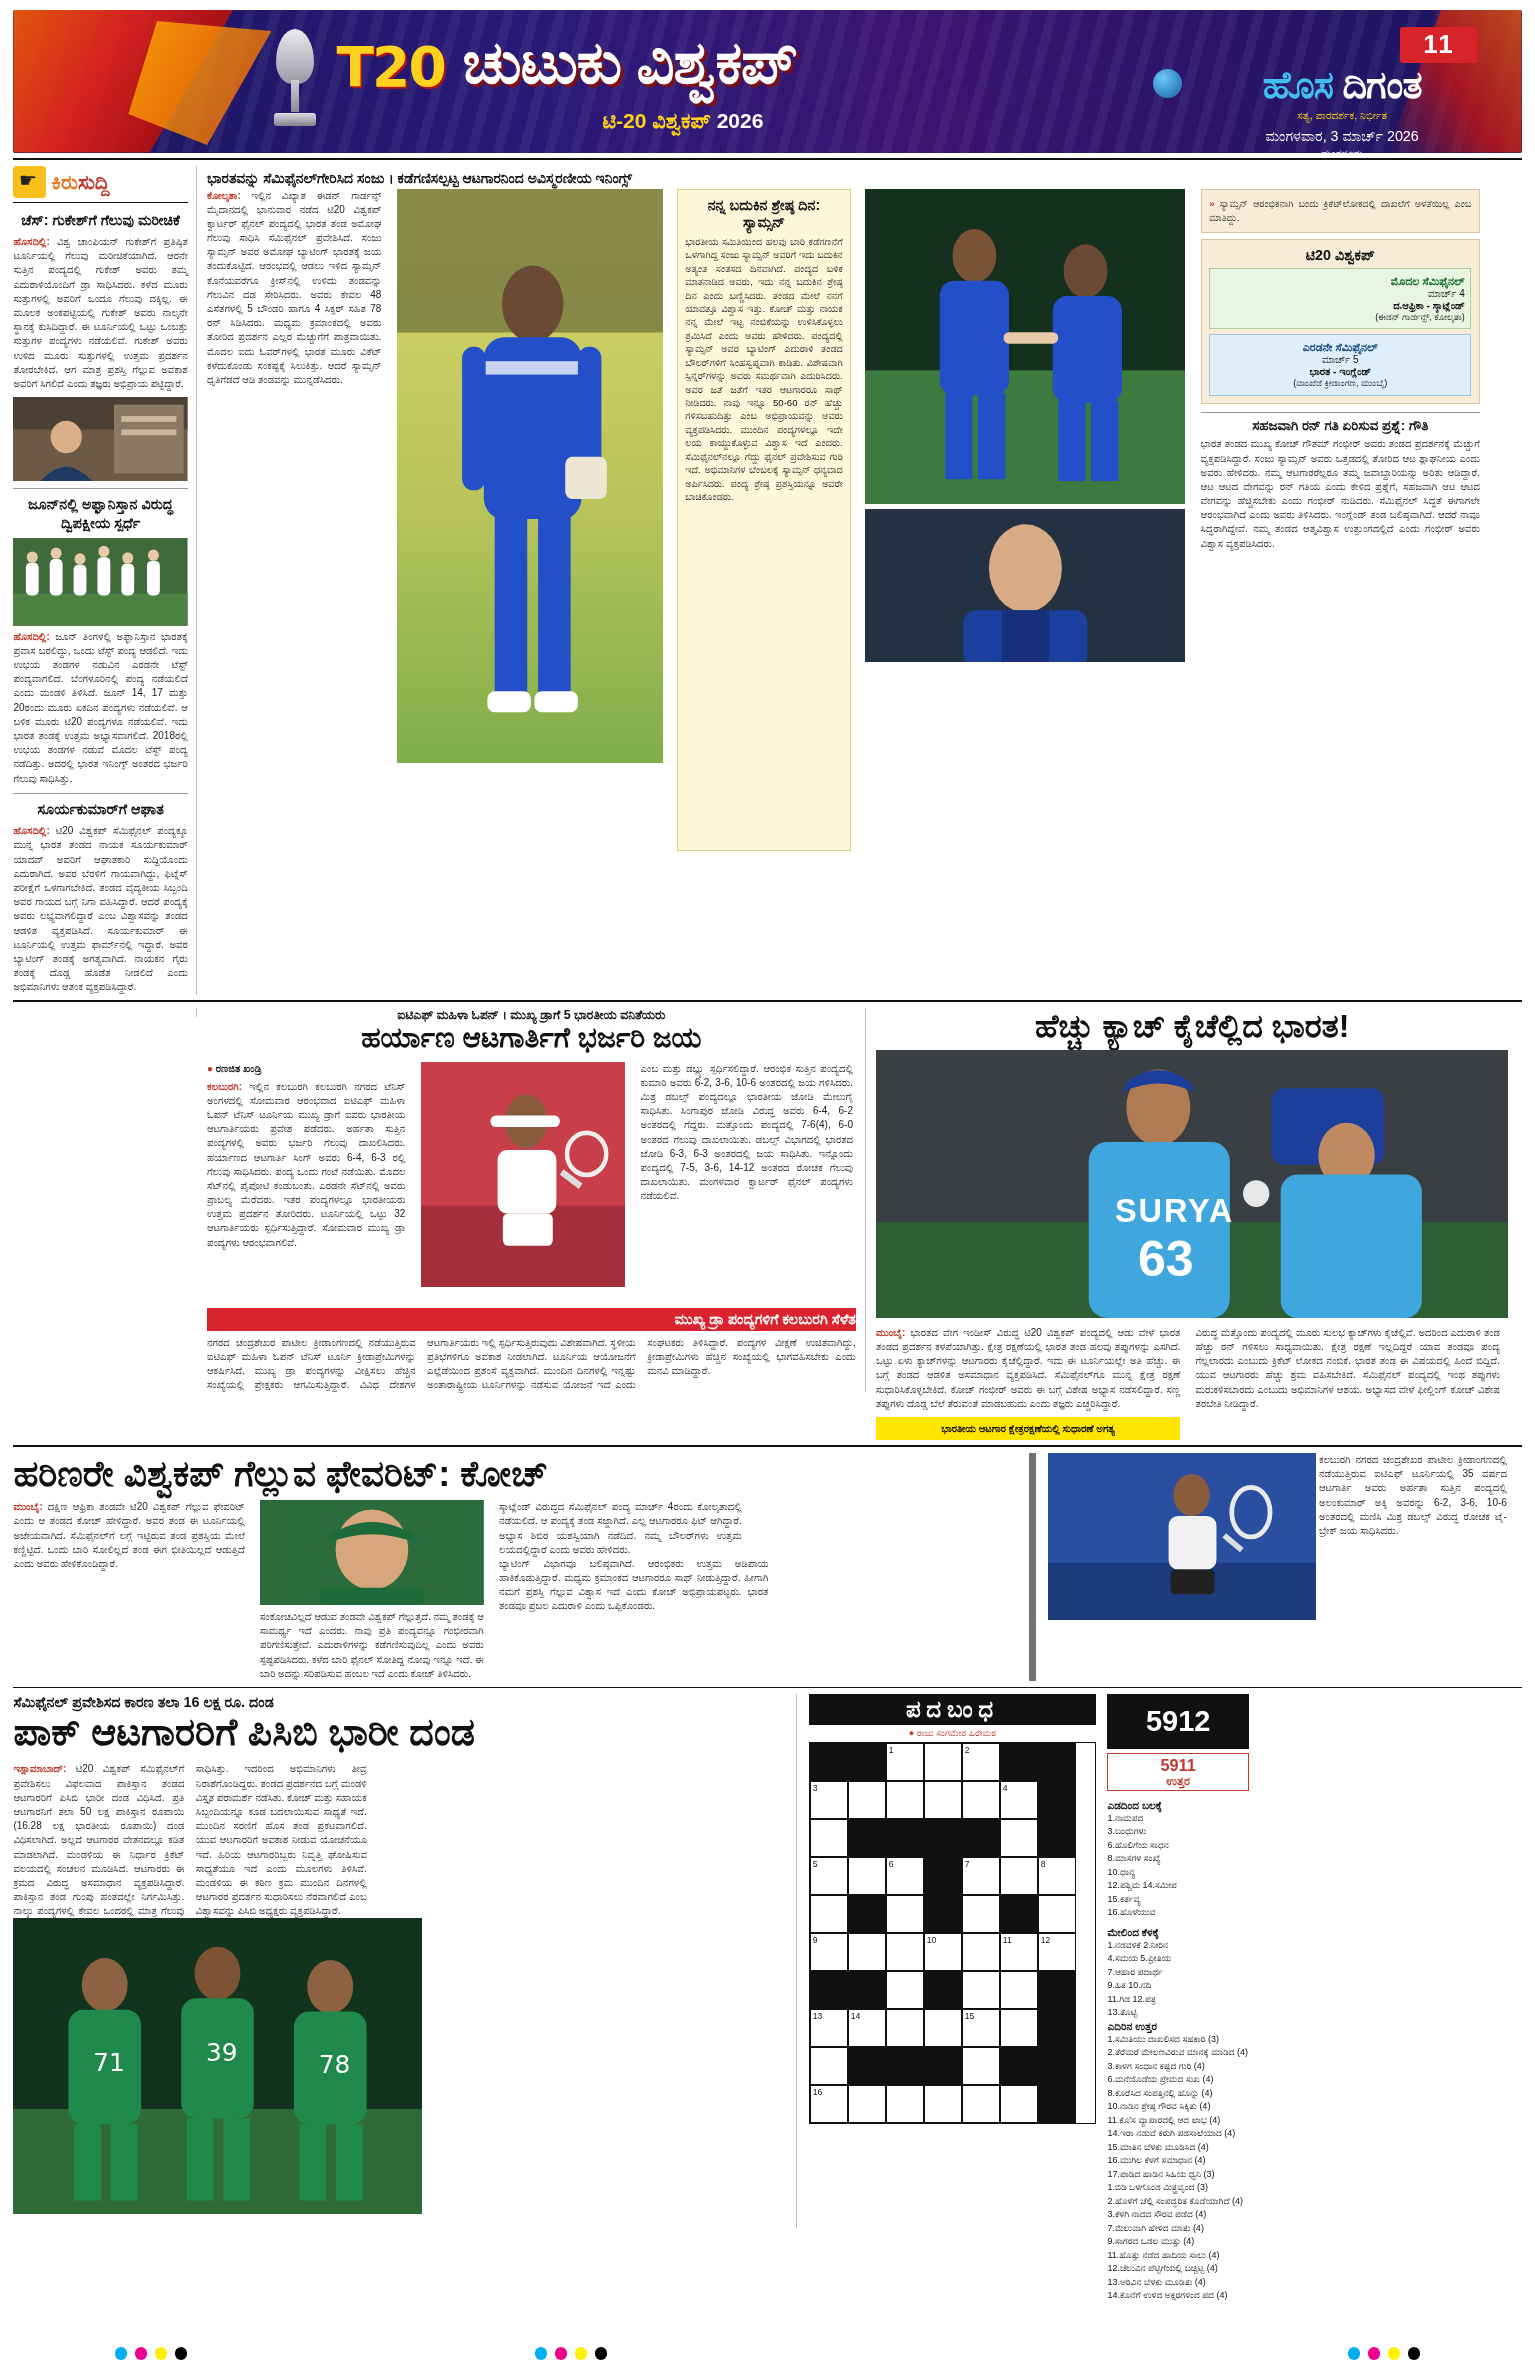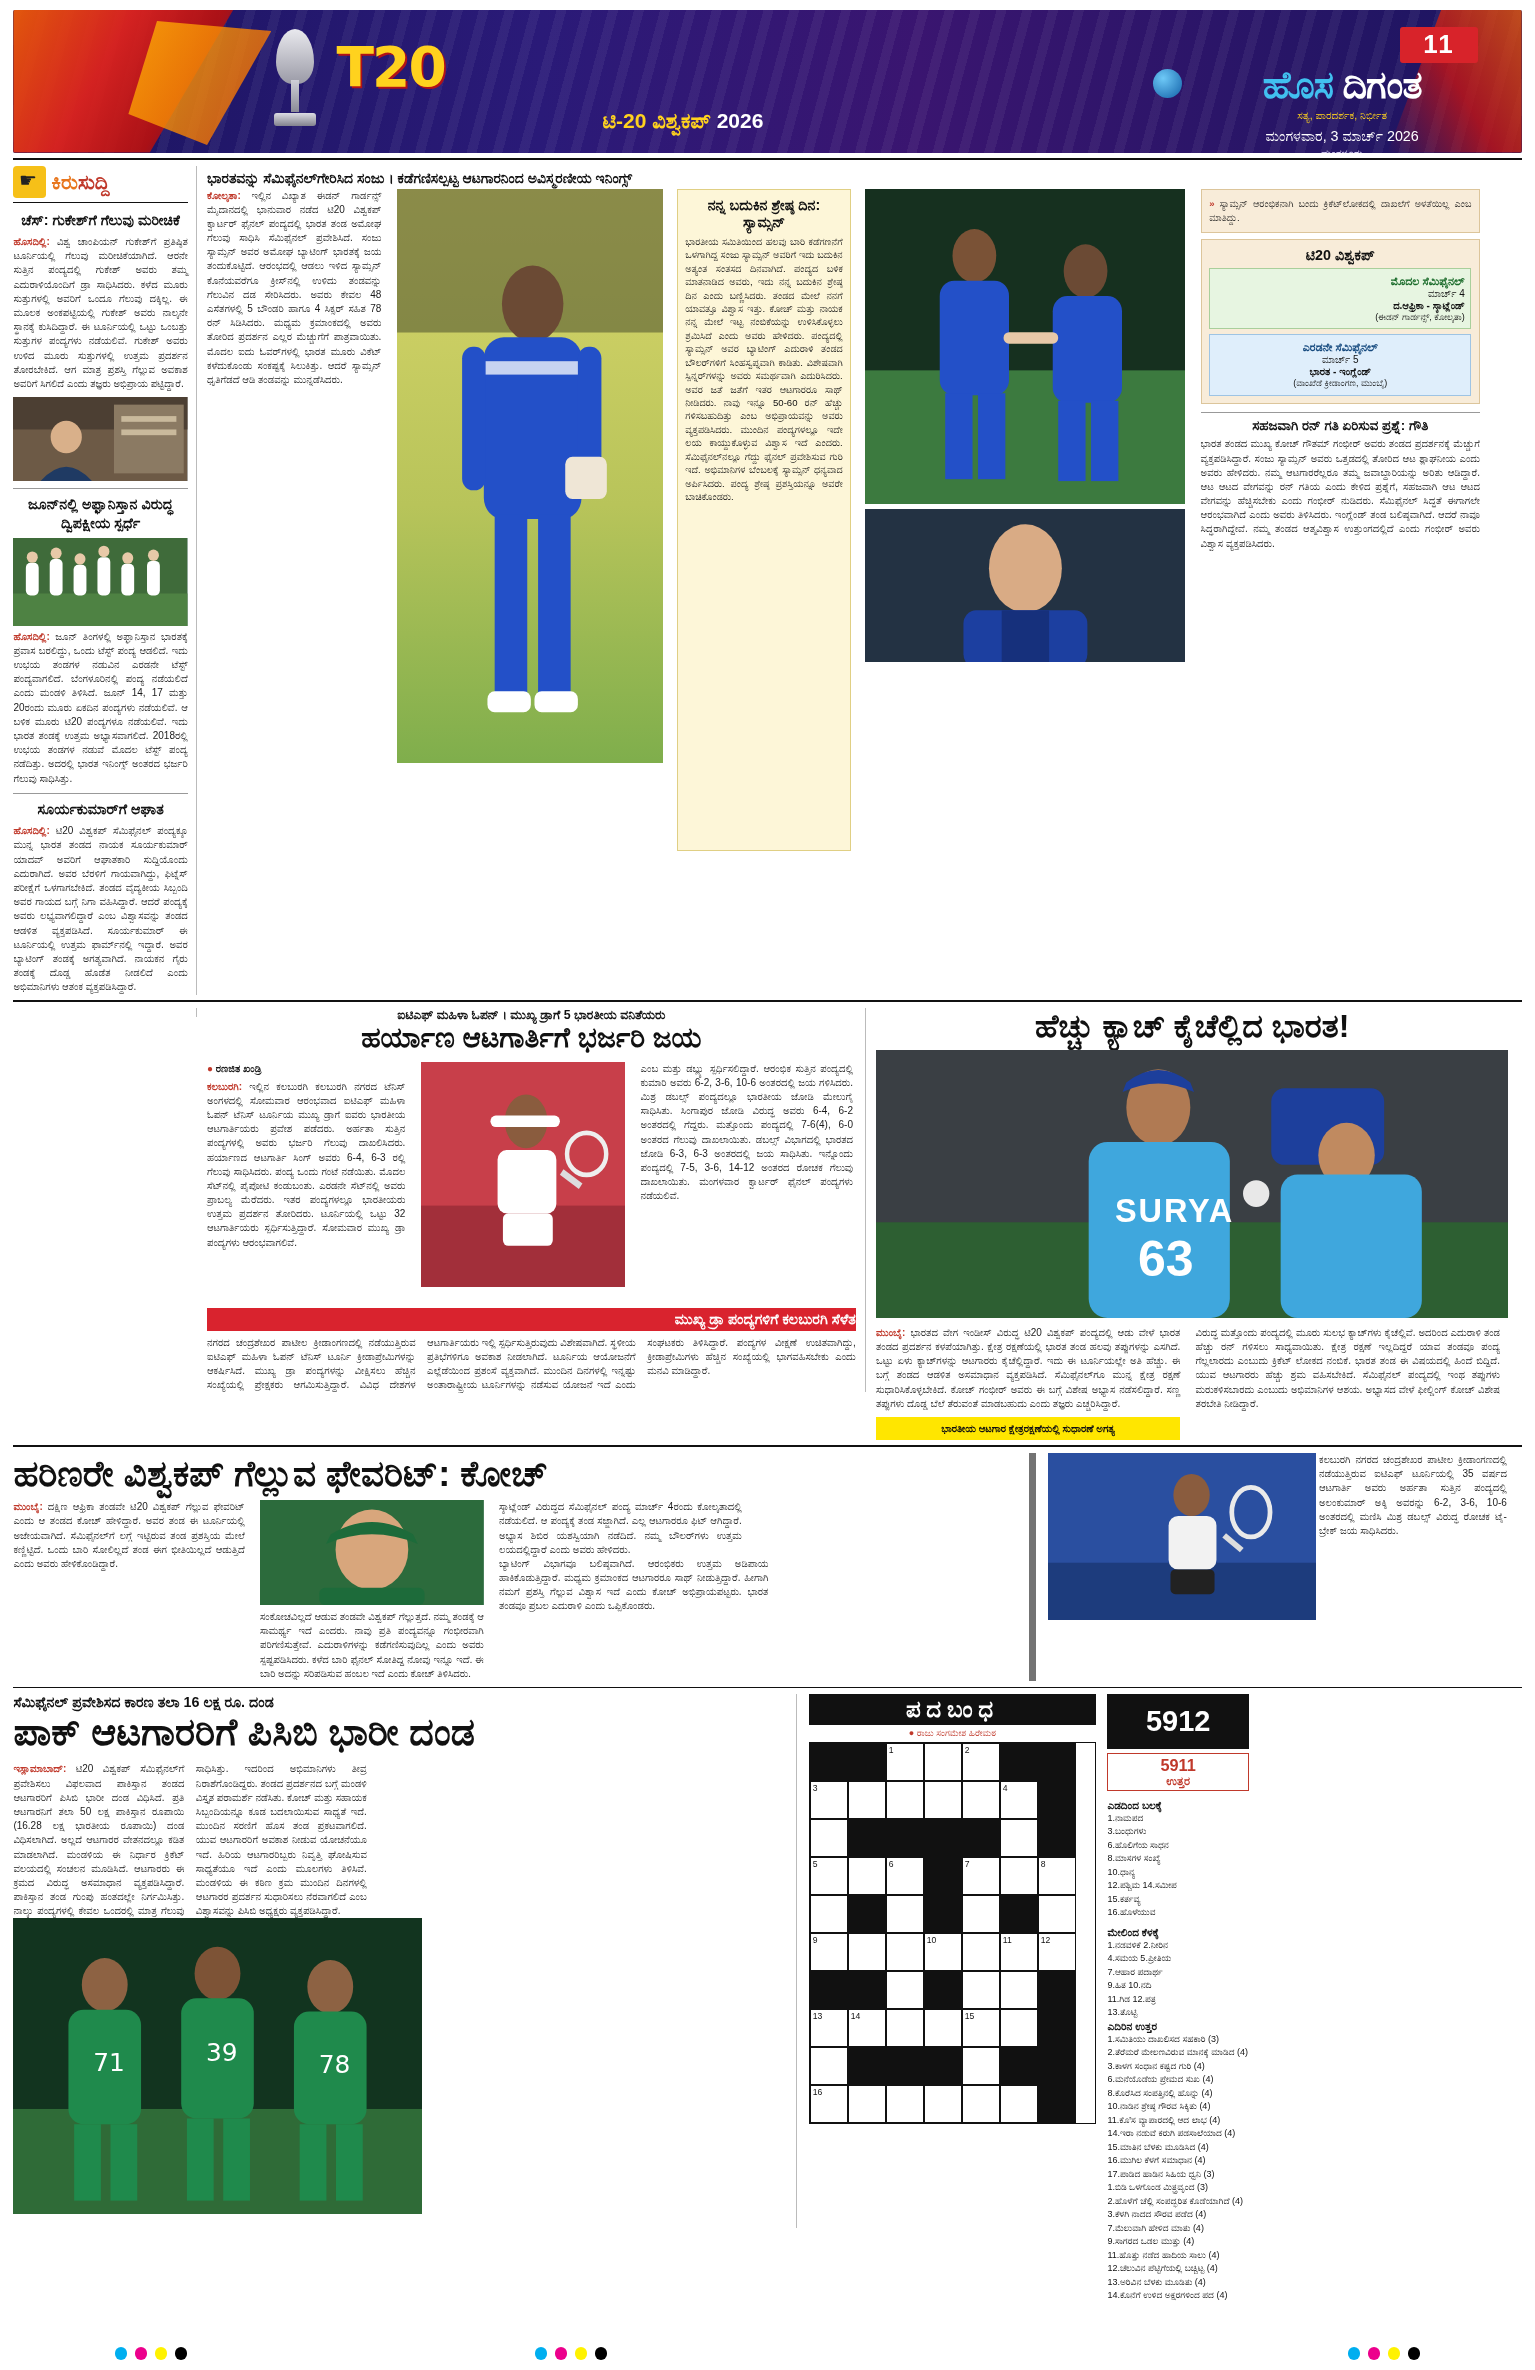--- a/index.html
+++ b/index.html
@@ -134,20 +134,21 @@
     <div class="mh-flame2"></div>
     <div class="mh-right-flame"></div>
 
     <div class="trophy">
       <div class="cup"></div>
         <div class="stem"></div>
         <div class="base"></div>
     </div>
 
     <div class="mh-t20">T20</div>
+    <div class="mh-title">ಚುಟುಕು ವಿಶ್ವಕಪ್</div>
     <div class="mh-sub">
       <span>ಟಿ-20 ವಿಶ್ವಕಪ್</span>
       <span class="yr">2026</span>
     </div>
 
     <div class="mh-pagebadge">11</div>
     <div class="mh-globe"></div>
     <div class="mh-brand">
       <div class="bname">
         <span class="blue">ಹೊಸ </span><span>ದಿಗಂತ</span>

